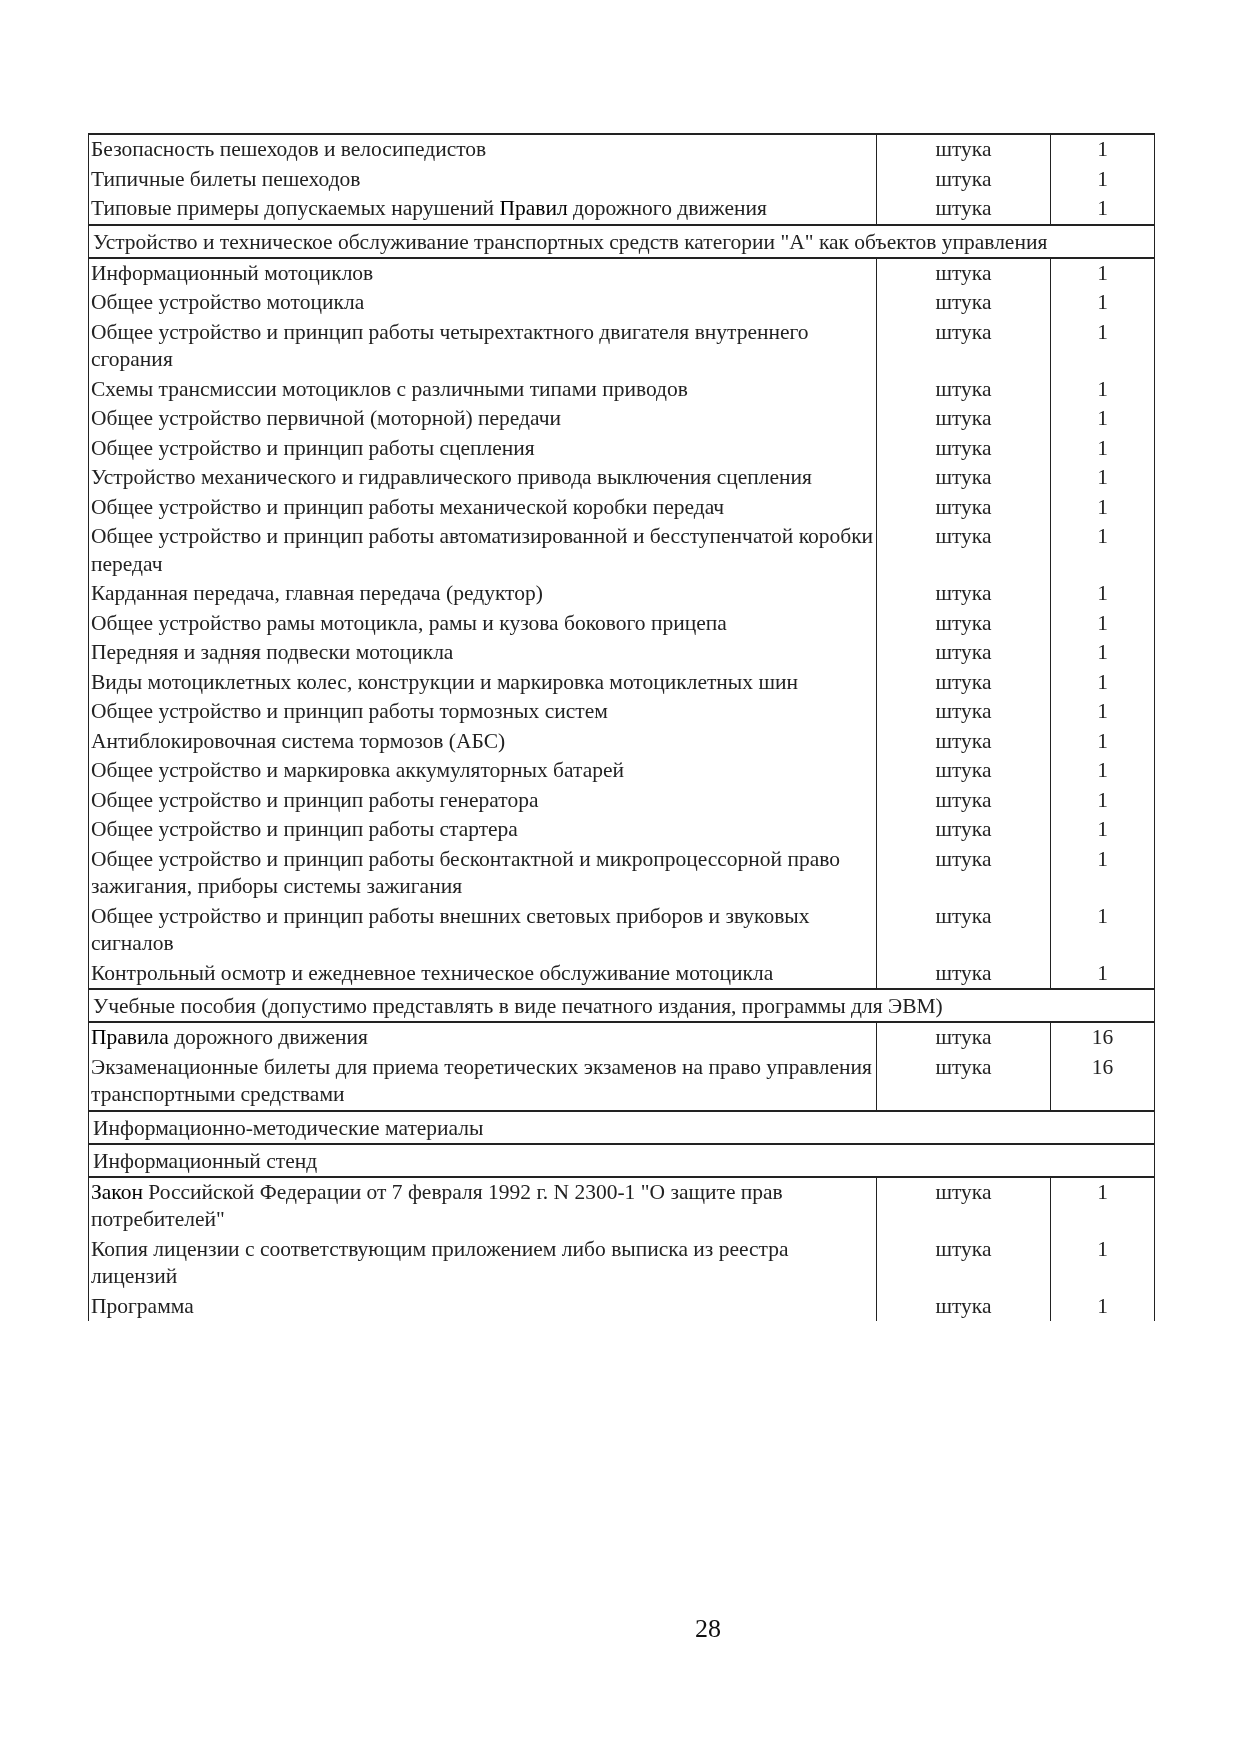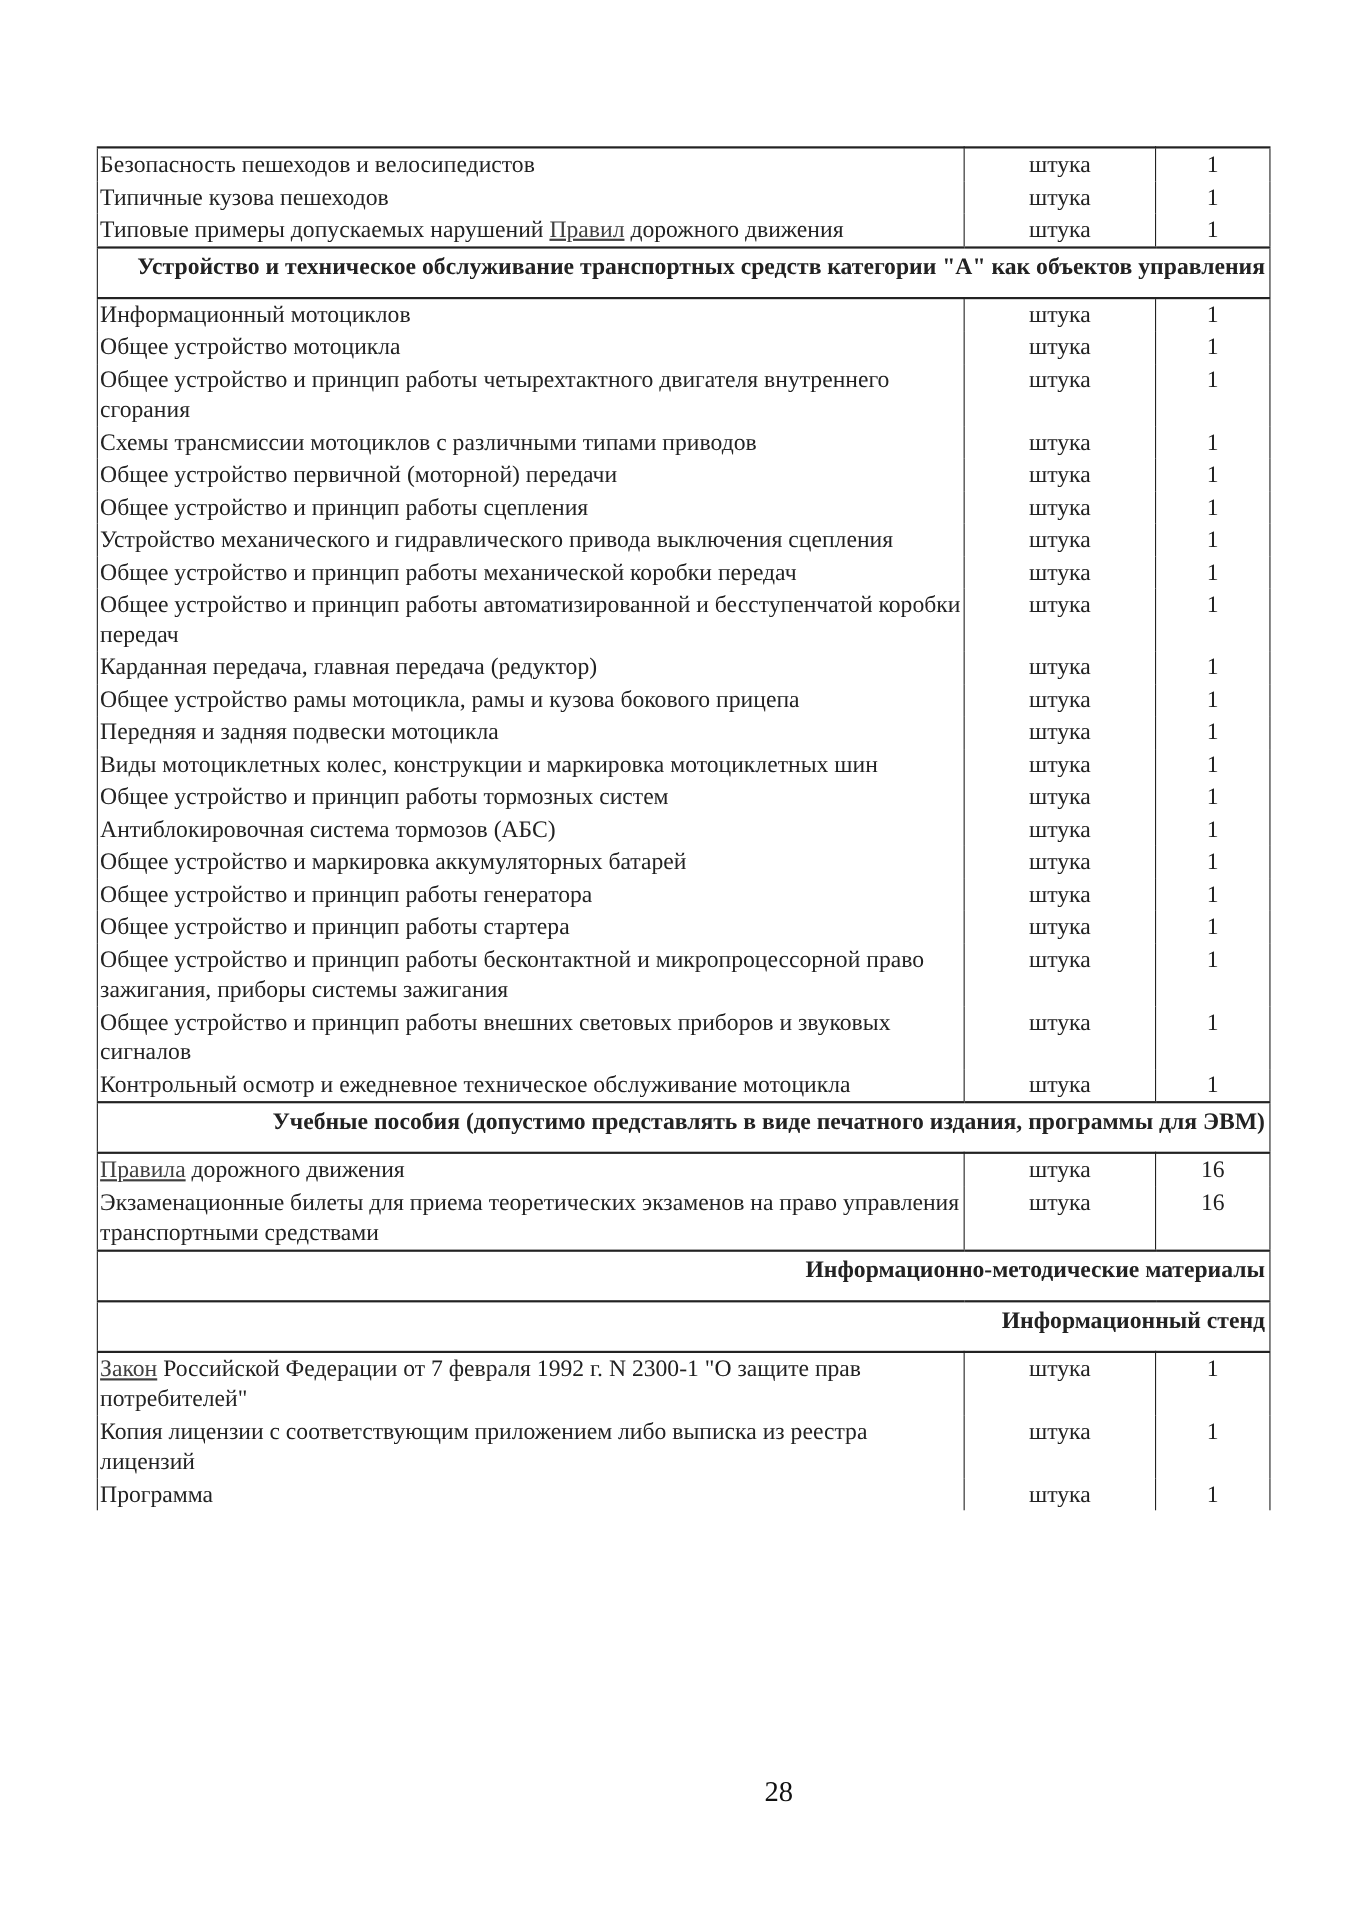--- a/index.html
+++ b/index.html
@@ -13,25 +13,25 @@
   .page-table col.c1 { width: 788px; }
   .page-table col.c2 { width: 174px; }
   .page-table col.c3 { width: 104px; }
   .page-table td {
     font-size: 21.5px; line-height: 27.5px; vertical-align: top;
     padding: 0 0 0 2px; border-left: 1.5px solid #222; border-right: 1.5px solid #222;
   }
   .page-table td.unit, .page-table td.qty { text-align: center; padding: 0; }
   .page-table tr.item td { padding-top: 1px; padding-bottom: 1px; }
   .page-table tr.section td {
-    font-weight: bold; text-align: right; border-top: 2px solid #222; border-bottom: 2px solid #222;
-    padding: 2px 4px 14px 4px; line-height: 28px;
+    font-weight: normal; text-align: left; border-top: 2px solid #222; border-bottom: 2px solid #222;
+    padding: 2px 4px 1px 4px; line-height: 28px;
   }
   .page-table tr.group-end td { border-bottom: 2px solid #222; }
-  .link { color: #404040; text-decoration: underline; }
+  .link { color: #000000; }
   .page-number {
     position: absolute; left: 0; width: 1240px; top: 1614px; text-align: center;
     font-size: 26px; color: #111; padding-left: 88px;
   }
 </style>
 </head>
 <body>
 
 <table class="page-table">
   <colgroup>
@@ -39,21 +39,21 @@
       <col class="c2">
       <col class="c3">
     </colgroup>
   <tbody id="table-body">
       <tr class="item">
         <td class="name"><span>Безопасность пешеходов и велосипедистов</span></td>
         <td class="unit">штука</td>
         <td class="qty">1</td>
       </tr>
       <tr class="item">
-        <td class="name"><span>Типичные кузова пешеходов</span></td>
+        <td class="name"><span>Типичные билеты пешеходов</span></td>
         <td class="unit">штука</td>
         <td class="qty">1</td>
       </tr>
       <tr class="item group-end">
         <td class="name"><span>Типовые примеры допускаемых нарушений </span><a class="link">Правил</a><span> дорожного движения</span></td>
         <td class="unit">штука</td>
         <td class="qty">1</td>
       </tr>
       <tr class="section">
         <td colspan="3">Устройство и техническое обслуживание транспортных средств категории "А" как объектов управления</td>

